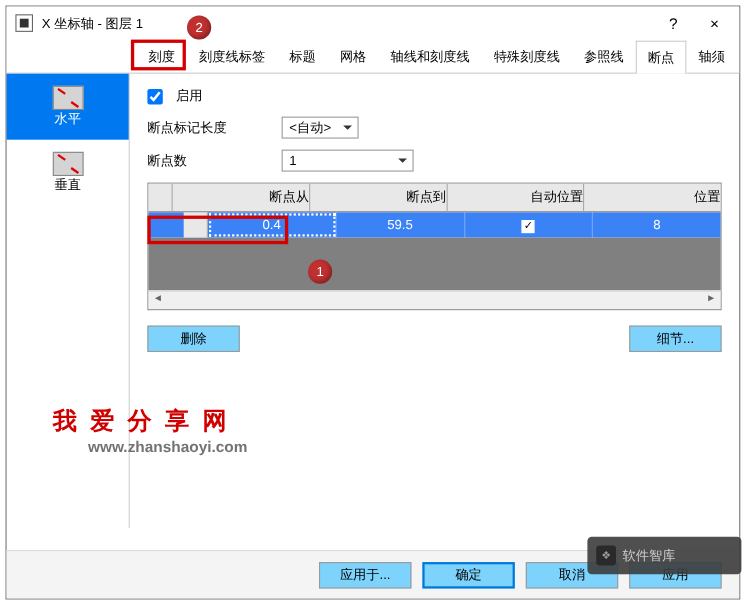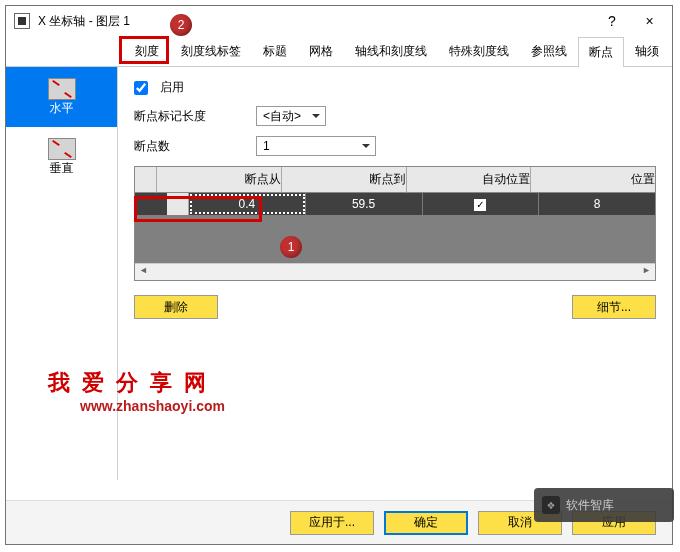--- a/index.html
+++ b/index.html
@@ -27,38 +27,38 @@
 .chk { width: 14px; height: 14px; }
 .lbl { width: 110px; }
 .sel { height: 20px; border: 1px solid #999; padding: 0 18px 0 6px; background: #fff; display: inline-flex; align-items: center; position: relative; min-width: 70px; text-align: center; }
 .sel::after { content: ''; position: absolute; right: 5px; top: 7px; border: 4px solid transparent; border-top-color: #333; }
 .sel.wide { min-width: 120px; }
 .grid { border: 1px solid #888; margin-top: 6px; }
 .ghead { display: flex; background: #e8e8e8; }
 .gh { flex: 1; border-right: 1px solid #aaa; border-bottom: 1px solid #888; text-align: right; padding: 4px 0; }
 .gh:first-child { width: 22px; flex: 0 0 22px; }
 .gh:last-child { border-right: none; }
-.grow { display: flex; background: #404040; color: #fff; padding-left: 32px; }
+.grow { display: flex; background: #3b82f6; color: #fff; padding-left: 32px; }
 .gc { flex: 1; border-right: 1px solid rgba(255,255,255,0.3); text-align: center; padding: 4px 0; position: relative; }
 .gc:first-child { width: 22px; flex: 0 0 22px; background: #e8e8e8; border-right: 1px solid #aaa; }
 .gc:last-child { border-right: none; }
 .gc.editing { outline: 2px dotted #fff; outline-offset: -3px; }
 .gc .chkmark { display: inline-block; width: 12px; height: 12px; background: #fff; color: #000; font-size: 10px; line-height: 12px; }
 .gbody-empty { height: 48px; background: #808080; }
 .gscroll { height: 17px; background: #f0f0f0; border-top: 1px solid #ccc; position: relative; }
 .gscroll::before { content: '◄'; position: absolute; left: 4px; top: 1px; font-size: 9px; color: #666; }
 .gscroll::after { content: '►'; position: absolute; right: 4px; top: 1px; font-size: 9px; color: #666; }
 .btnrow { display: flex; justify-content: space-between; margin-top: 14px; }
-.btn { min-width: 84px; height: 24px; border: 1px solid #999; background: #fde047; cursor: pointer; padding: 0 12px; }
+.btn { min-width: 84px; height: 24px; border: 1px solid #999; background: #7dd3fc; cursor: pointer; padding: 0 12px; }
 .footer { height: 44px; border-top: 1px solid #ddd; display: flex; align-items: center; justify-content: flex-end; gap: 10px; padding: 0 16px; background: #f4f4f4; margin-top: 20px; }
 .btn.primary { border: 2px solid #0078d7; }
 .callout { position: absolute; border: 3px solid #d40000; pointer-events: none; }
 .badge { position: absolute; width: 22px; height: 22px; border-radius: 50%; background: #c03030; color: #fff; font-size: 12px; display: flex; align-items: center; justify-content: center; box-shadow: inset -2px -2px 4px rgba(0,0,0,0.3); }
 .watermark { position: absolute; left: 48px; top: 368px; font-family: "SimSun", serif; font-size: 22px; font-weight: bold; color: #d00000; letter-spacing: 12px; }
-.watermark2 { position: absolute; left: 80px; top: 398px; font-family: Arial; font-size: 14px; font-weight: bold; color: #b91c1c; }
+.watermark2 { position: absolute; left: 80px; top: 398px; font-family: Arial; font-size: 14px; font-weight: bold; color: #737373; }
 .toast { position: absolute; right: 6px; bottom: 30px; width: 140px; height: 34px; background: rgba(60,60,60,0.9); color: #ccc; border-radius: 4px; display: flex; align-items: center; padding: 0 8px; gap: 6px; font-size: 12px; }
 .toast .wc { width: 18px; height: 18px; background: #2a2a2a; border-radius: 3px; color: #999; display: flex; align-items: center; justify-content: center; font-size: 10px; }
 </style>
 </head>
 <body>
 
 <div class="win">
   <div class="titlebar">
     <div class="app-icon"></div>
     <div class="title">X 坐标轴 - 图层 1</div>

